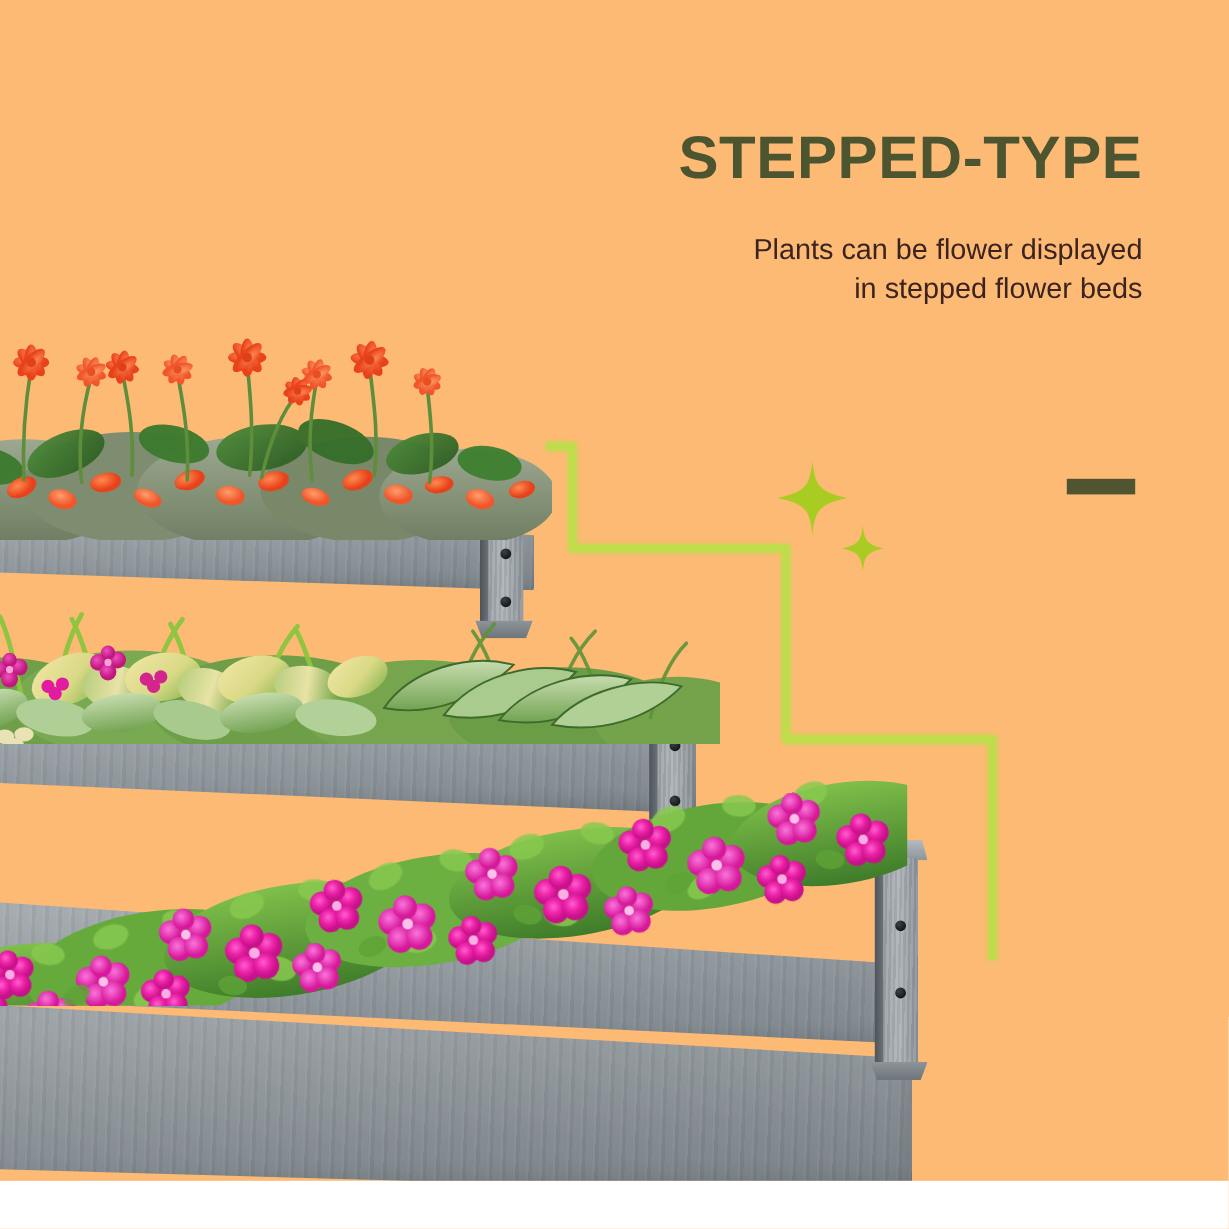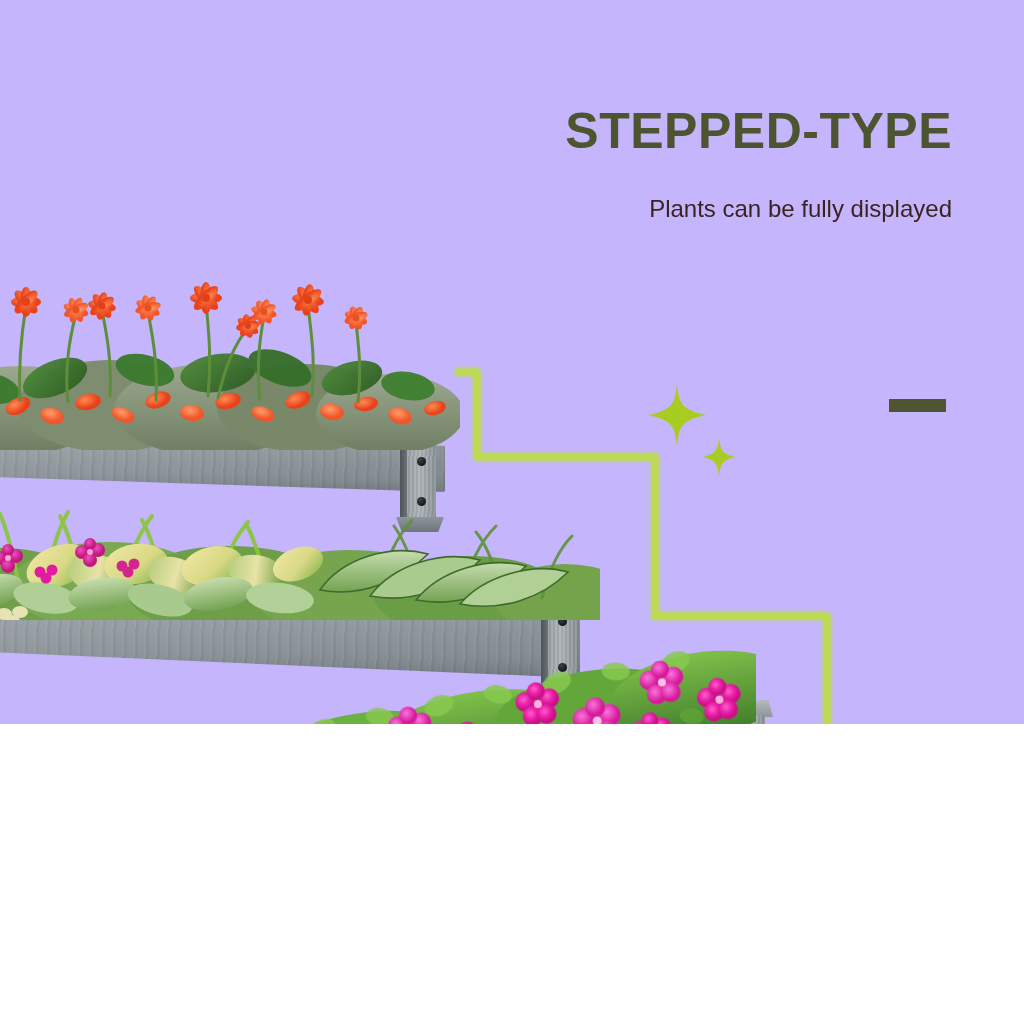--- a/index.html
+++ b/index.html
@@ -2,21 +2,21 @@
 <html><head>
 <meta charset="utf-8">
 <style>
   html,body{margin:0;padding:0;}
   body{
     width:1024px;height:1024px;
     background:#ffffff;
     font-family:"Liberation Sans", sans-serif;
     overflow:hidden;
   }
-  #stage{position:relative;width:1024px;height:724px;background:#c4b5fd;overflow:hidden;}
+  #stage{position:relative;width:1024px;height:984px;background:#fdba74;overflow:hidden;}
 
   
   #text-block{position:absolute;right:72px;top:104px;width:470px;text-align:right;}
   #headline{
     font-size:50px;font-weight:bold;line-height:1.10;
     letter-spacing:0.5px;color:#4D5530;margin:0;
     text-align:right;
   }
   #subtitle{
     margin:34px 0 0 0;font-size:24px;line-height:1.32;
@@ -738,17 +738,18 @@
     <path d="M17 0 C18.5 12 20 16 34 19 C20 22 18.5 26 17 38 C15.5 26 14 22 0 19 C14 16 15.5 12 17 0 Z" fill="#A8CC22"></path>
   </svg>
 
   <div id="dash" style="background: rgb(79, 85, 48);"></div>
 
   <div id="text-block">
     <h1 id="headline" style="color: rgb(77, 85, 48);">
       <span>STEPPED-TYPE</span><br>
     </h1>
     <p id="subtitle" style="color: rgb(59, 36, 32);">
-      <span>Plants can be fully displayed</span><br>
+      <span>Plants can be flower displayed</span><br>
+      <span>in stepped flower beds</span>
     </p>
   </div>
 
 </div>
 
 </body></html>

